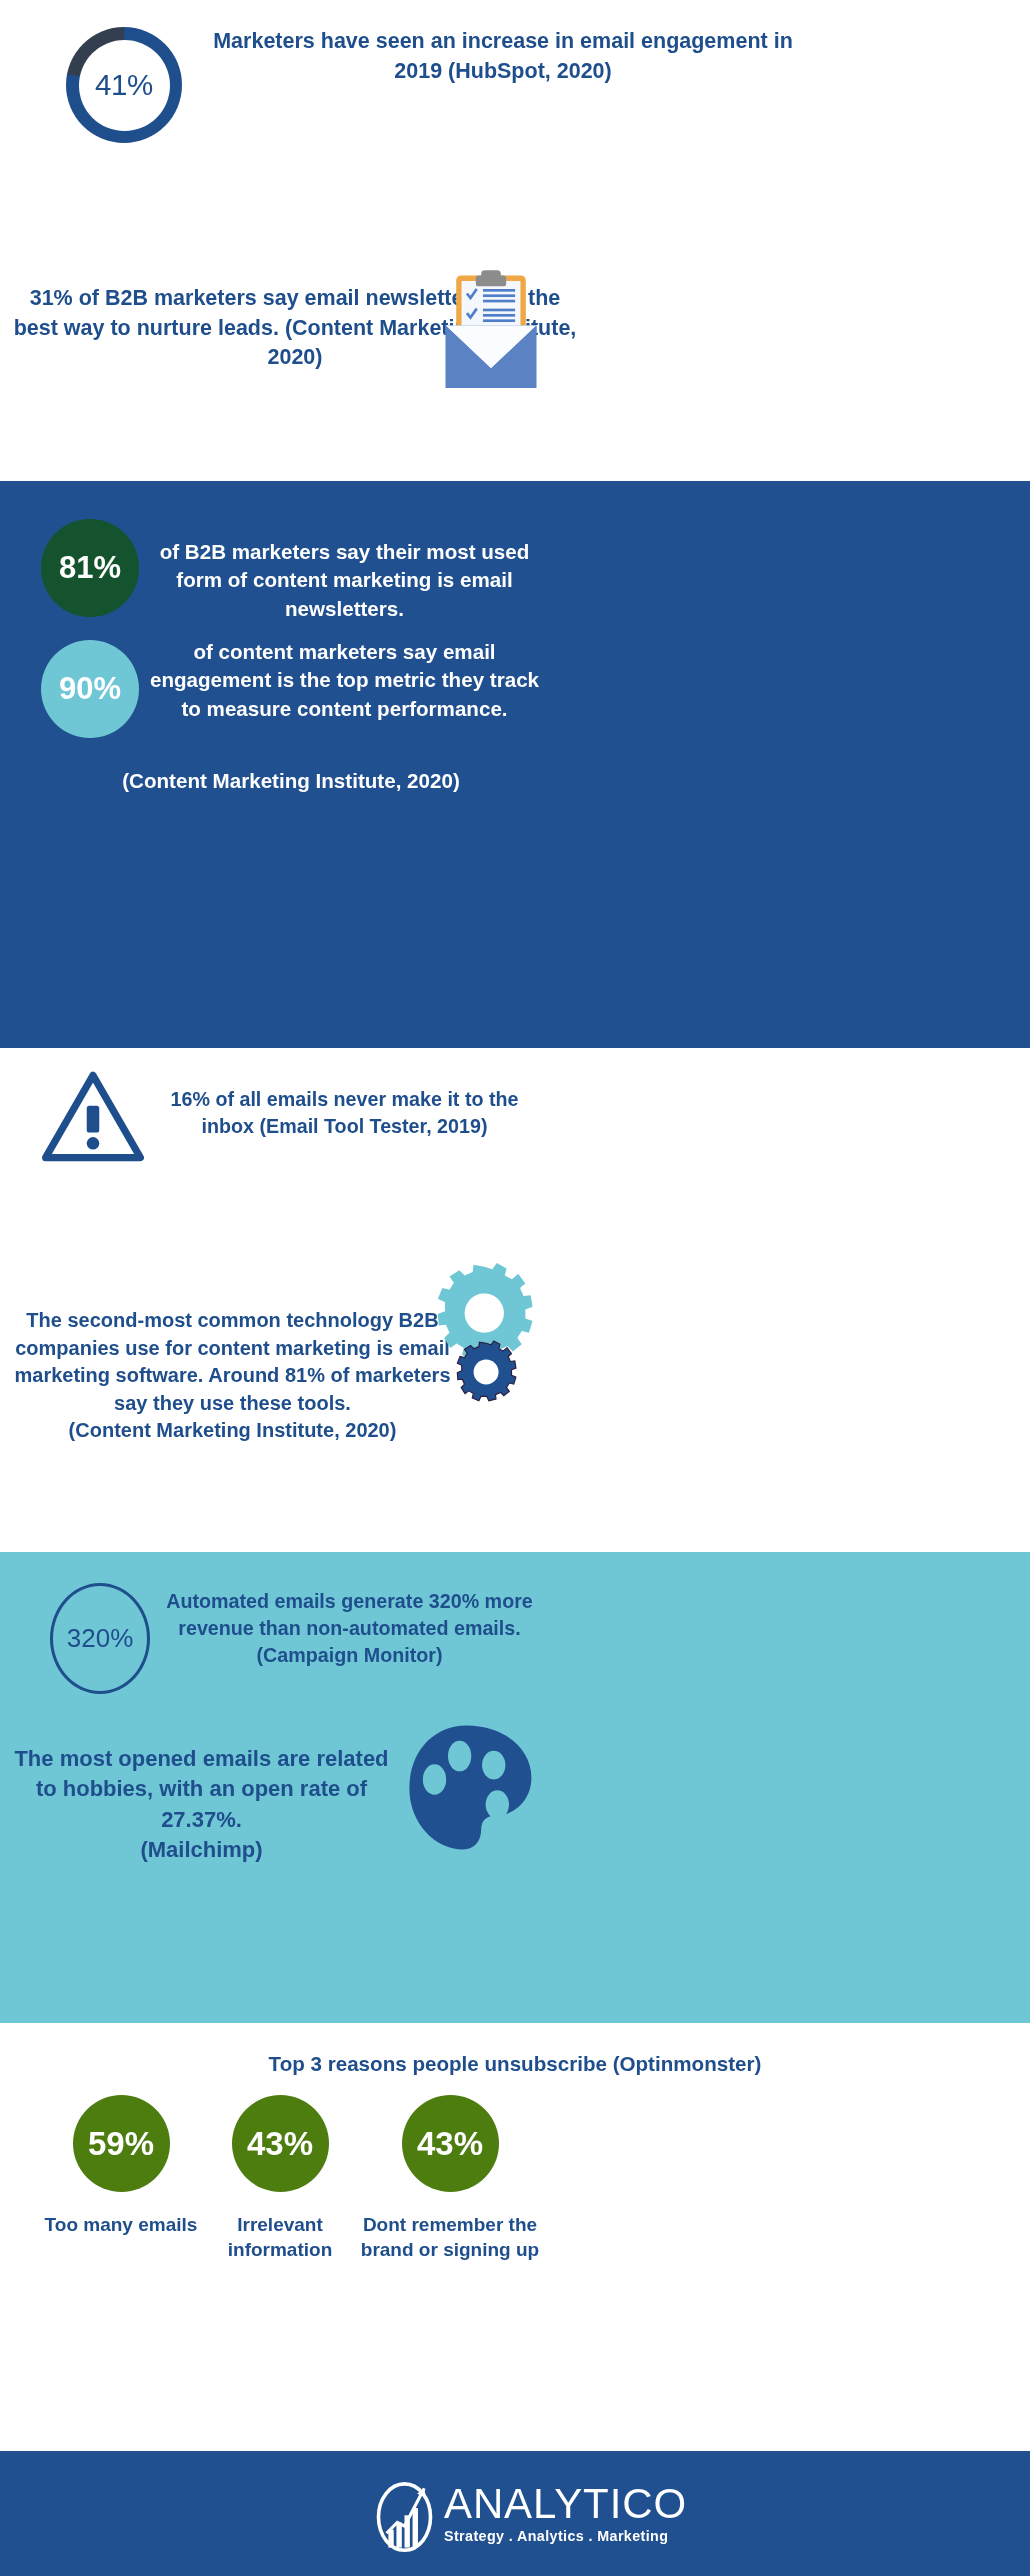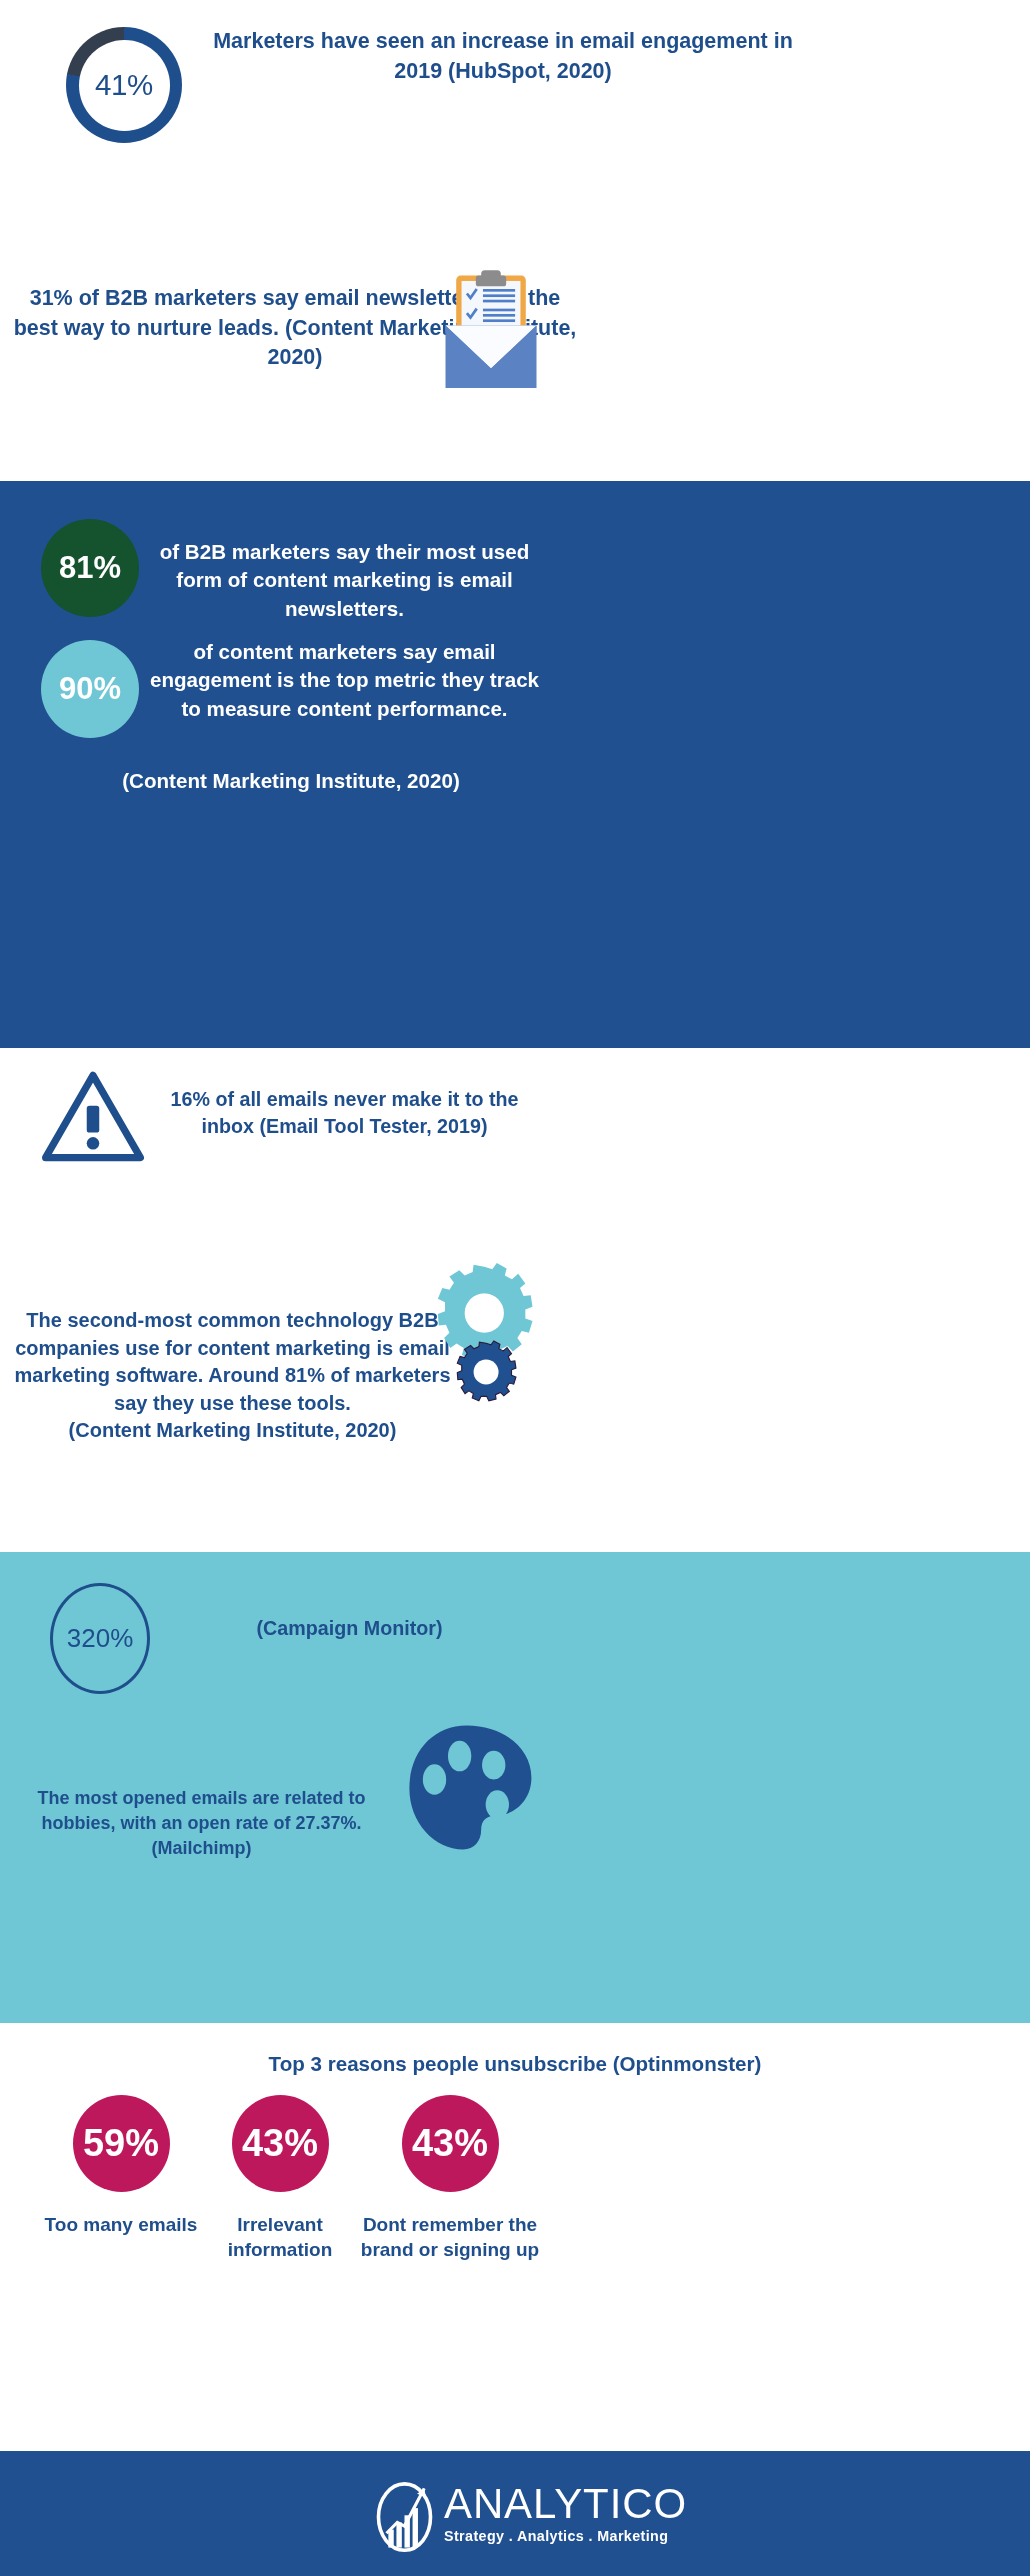--- a/index.html
+++ b/index.html
@@ -148,46 +148,45 @@
     font-size: 26px;
   }
   #text320 {
     position: absolute; left: 157px; top: 36px;
     width: 385px;
     font-size: 19.7px;
   }
   #text-hobby {
     position: absolute; left: 9px; top: 192px;
     width: 385px;
-    font-size: 18px;
-    margin-top: 42px;
+    font-size: 22px;
   }
   #palette-icon { position: absolute; left: 404px; top: 170px; width: 131px; height: 131px; }
 
   
   #sec-unsub { top: 2023px; height: 411px; }
   #unsub-title {
     position: absolute; left: 0; top: 27px;
     width: 1030px;
     font-size: 20.6px;
   }
   .unsub-col {
     position: absolute;
     top: 72px;
     width: 166px;
     text-align: center;
   }
   .unsub-col .bubble {
     width: 97px; height: 97px;
     margin: 0 auto;
     border-radius: 50%;
-    background: #be185d;
-    display: flex; align-items: center; justify-content: center;
-    color: #ffffff;
-    font-size: 38px; font-weight: bold;
+    background: #4d7c0f;
+    display: flex; align-items: center; justify-content: center;
+    color: #ffffff;
+    font-size: 33px; font-weight: bold;
   }
   .unsub-col .cap {
     margin-top: 19.7px;
     color: #1F4E8C;
     font-size: 19px;
     font-weight: bold;
     line-height: 1.33;
   }
   #unsub-0 { left: 38px; }
   #unsub-1 { left: 197px; }
@@ -300,21 +299,21 @@
       <g fill="#20508F" stroke="#2B1B3A" stroke-width="2" transform="translate(74,122) scale(0.62)">
         <path d="M0,-52 L9,-49 L14,-56 L25,-50 L23,-42 L31,-38 L38,-44 L46,-33 L40,-28 L44,-19 L52,-20 L54,-7 L46,-4 L46,6 L54,9 L50,22 L42,20 L37,28 L42,35 L32,43 L26,37 L17,41 L18,49 L5,52 L1,44 L-9,44 L-13,52 L-25,47 L-23,39 L-31,34 L-38,39 L-45,28 L-39,22 L-43,13 L-51,14 L-52,1 L-44,-2 L-44,-12 L-52,-16 L-47,-28 L-39,-26 L-34,-34 L-39,-41 L-28,-48 L-22,-42 L-13,-46 L-12,-54 Z"></path>
       </g>
       <circle cx="74" cy="122" r="14" fill="#FFFFFF"></circle>
     </svg>
   </section>
 
   <section class="band band-teal" id="sec-teal">
     <div id="circle320">320%</div>
     <div class="stat-text" id="text320">
-      <br>
+      <span>Automated emails generate 320% more revenue than non-automated emails.</span><br>
       <span>(Campaign Monitor)</span>
     </div>
 
     <div class="stat-text" id="text-hobby">
       <span>The most opened emails are related to hobbies, with an open rate of 27.37%.</span><br>
       <span>(Mailchimp)</span>
     </div>
 
     <svg id="palette-icon" viewBox="0 0 146 146">
       <path d="M70 4 C112 4 142 30 142 62 C142 88 122 104 104 104 C92 104 86 110 86 120 C86 133 78 142 66 142 C34 142 6 112 6 74 C6 34 32 4 70 4 Z" fill="#20508F"></path>

